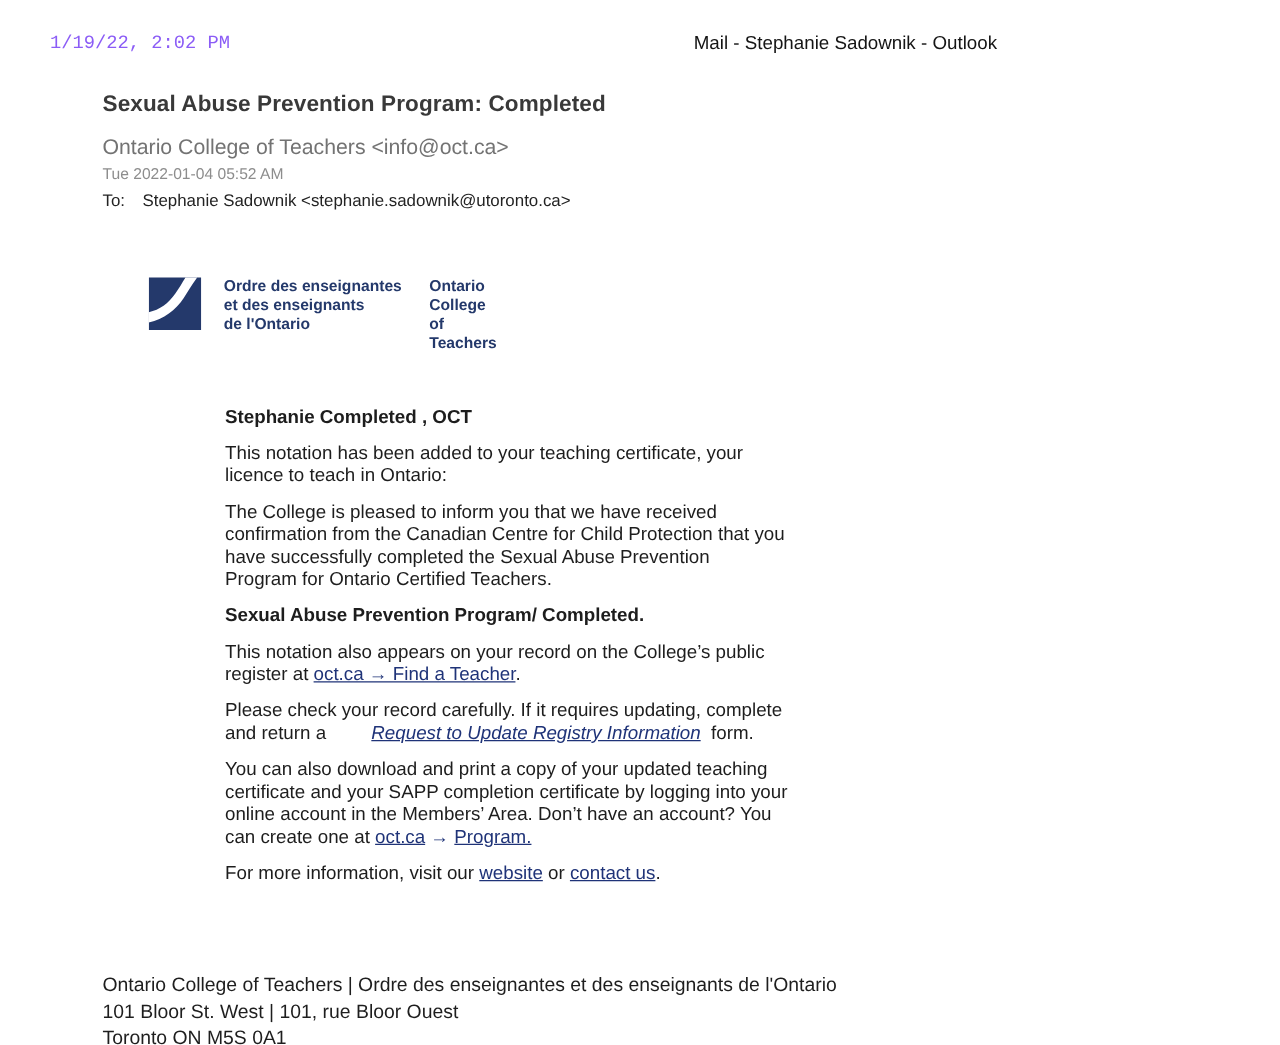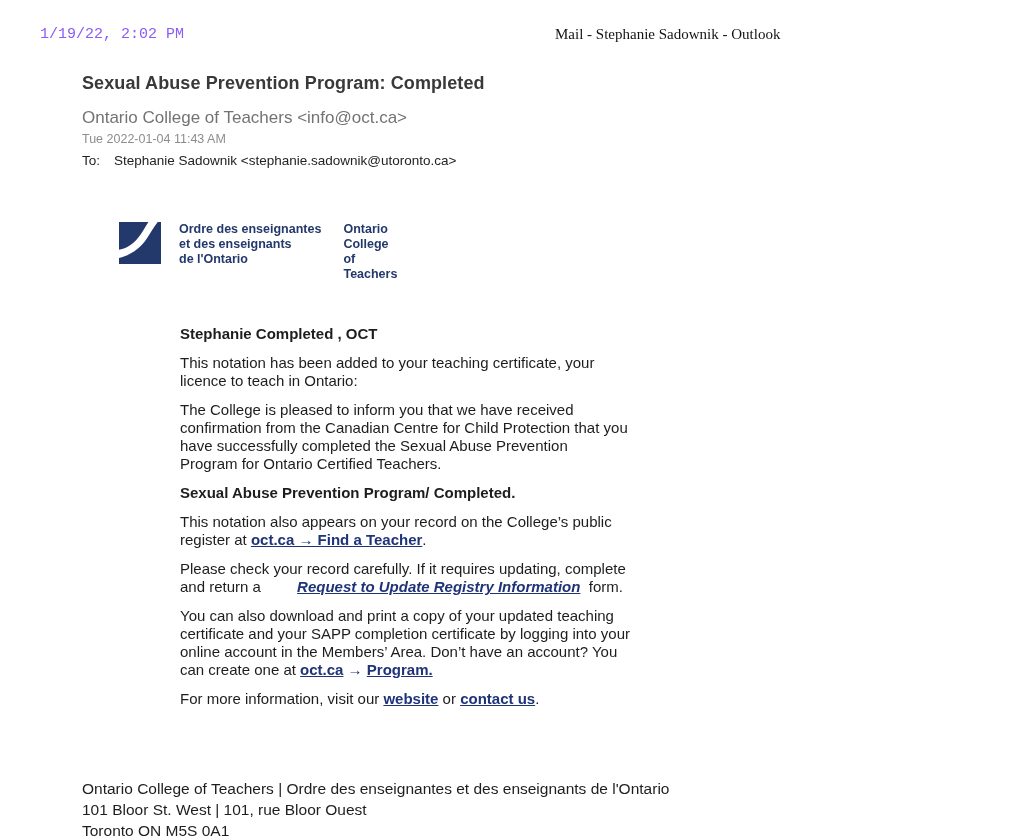--- a/index.html
+++ b/index.html
@@ -1,55 +1,55 @@
 <!DOCTYPE html>
 <html><head>
 <meta charset="utf-8">
 <style>
   html,body{margin:0;padding:0;background:#ffffff;}
   .page{position:relative;width:1024px;height:836px;background:#ffffff;overflow:hidden;
         font-family:"Liberation Sans","DejaVu Sans",sans-serif;color:#1d1d1d;}
   
   .ph-date{position:absolute;left:40px;top:26px;font-family:Liberation Mono, monospace;
            font-size:15px;color:#8b5cf6;}
-  .ph-title{position:absolute;left:555px;top:26px;font-family:Liberation Serif, serif;
+  .ph-title{position:absolute;left:555px;top:26px;font-family:Liberation Sans, sans-serif;
             font-size:15px;color:#141414;}
   
   .subject{position:absolute;left:82px;top:73px;font-size:18px;font-weight:700;color:#393939;letter-spacing:.1px;}
   .from{position:absolute;left:82px;top:108px;font-size:17px;font-weight:400;color:#737373;}
   .datesent{position:absolute;left:82px;top:132px;font-size:12.5px;color:#8d8d8d;}
   .to{position:absolute;left:82px;top:153px;font-size:13.5px;color:#232323;}
   .to .to-label{margin-right:14px;}
   
   .logo{position:absolute;left:119px;top:220px;display:flex;align-items:flex-start;}
   .logo svg{display:block;}
   .logo-col{white-space:pre-line;font-size:12.5px;line-height:15px;font-weight:700;color:#24396b;padding-top:2px;}
   .logo-col.en{margin-left:22px;width:56px;}
   .logo-col.fr{margin-left:18px;}
   
   .emailbody{position:absolute;left:180px;top:325px;width:497px;font-size:15px;line-height:18px;color:#1d1d1d;}
   .emailbody p{margin:0 0 11px 0;white-space:pre-line;}
   .bold{font-weight:700;}
-  .lnk{color:#1f3378;font-weight:700;text-decoration:underline;cursor:pointer;}
+  .lnk{color:#1f3378;font-weight:400;text-decoration:underline;cursor:pointer;}
   .lnk.it{font-style:italic;margin-left:32px;}
   .arrow{color:#1f3378;font-weight:700;text-decoration:none;}
   
   .footer{position:absolute;left:82px;top:778px;font-size:15.5px;line-height:21px;color:#1e1e1e;white-space:pre-line;}
 </style>
 </head>
 <body>
 
 <div class="page">
 
   <div class="ph-date">1/19/22, 2:02 PM</div>
   <div class="ph-title">Mail - Stephanie Sadownik - Outlook</div>
 
   <div class="subject">Sexual Abuse Prevention Program: Completed</div>
   <div class="from">Ontario College of Teachers &lt;info@oct.ca&gt;</div>
-  <div class="datesent">Tue 2022-01-04 11:43 AM</div>
+  <div class="datesent">Tue 2022-01-04 05:52 AM</div>
   <div class="to"><span class="to-label">To:</span><span>Stephanie Sadownik &lt;stephanie.sadownik@utoronto.ca&gt;</span></div>
 
   <div class="logo">
     <svg width="42" height="46" viewBox="0 0 45 45" aria-hidden="true">
       <rect x="0" y="0" width="45" height="45" fill="#24396b"></rect>
       <path d="M0,38.5 C13,35.5 23,28 30,17.5 C33.4,12.4 36.8,6.3 41.5,0 L31.5,0 C28.5,4.8 26,9.2 22.8,13.8 C16.8,22.3 9.5,27.8 0,29.8 Z" fill="#ffffff"></path>
     </svg>
     <div class="logo-col fr">Ordre des enseignantes
 et des enseignants
 de l'Ontario</div>

